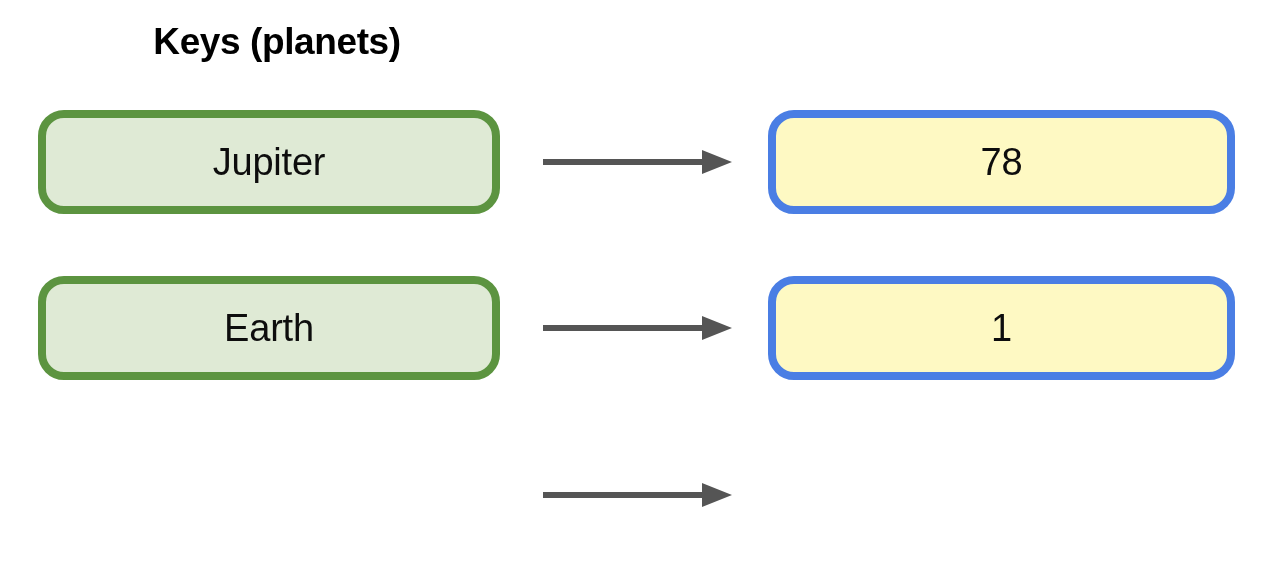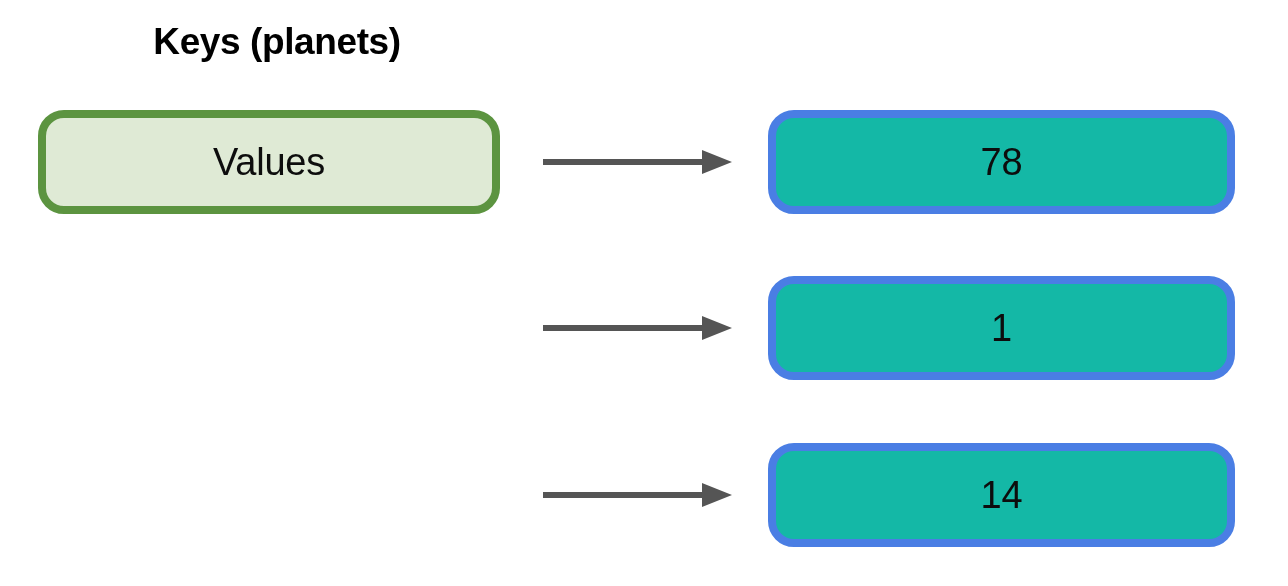--- a/index.html
+++ b/index.html
@@ -73,21 +73,21 @@
   }
 
   
   .value-box {
     position: absolute;
     left: 768px;
     top: 0;
     width: 467px;
     height: 104px;
     box-sizing: border-box;
-    background: #14b8a6;
+    background: #fef9c3;
     border: 8px solid #4a7ee4;
     border-radius: 26px;
     display: flex;
     align-items: center;
     justify-content: center;
   }
   .value-box .label {
     font-size: 38px;
     font-weight: normal;
     color: #0d0d0d;
@@ -109,37 +109,40 @@
 <body>
 
 <div class="diagram">
 
   <div class="col-header keys">Keys (planets)</div>
 
 
   <div class="row r0">
 
     <div class="key-box">
-      <span class="label">Values</span>
+      <span class="label">Jupiter</span>
     </div>
 
     <div class="arrow">
       <svg width="196" height="32" viewBox="0 0 196 32" xmlns="http://www.w3.org/2000/svg">
         <line x1="3" y1="16" x2="166" y2="16" stroke="#555555" stroke-width="6"></line>
         <polygon points="162,4 192,16 162,28" fill="#555555"></polygon>
       </svg>
     </div>
 
     <div class="value-box">
       <span class="label">78</span>
     </div>
   </div>
 
   <div class="row r1">
 
+    <div class="key-box">
+      <span class="label">Earth</span>
+    </div>
 
     <div class="arrow">
       <svg width="196" height="32" viewBox="0 0 196 32" xmlns="http://www.w3.org/2000/svg">
         <line x1="3" y1="16" x2="166" y2="16" stroke="#555555" stroke-width="6"></line>
         <polygon points="162,4 192,16 162,28" fill="#555555"></polygon>
       </svg>
     </div>
 
     <div class="value-box">
       <span class="label">1</span>
@@ -149,18 +152,15 @@
   <div class="row r2">
 
 
     <div class="arrow">
       <svg width="196" height="32" viewBox="0 0 196 32" xmlns="http://www.w3.org/2000/svg">
         <line x1="3" y1="16" x2="166" y2="16" stroke="#555555" stroke-width="6"></line>
         <polygon points="162,4 192,16 162,28" fill="#555555"></polygon>
       </svg>
     </div>
 
-    <div class="value-box">
-      <span class="label">14</span>
-    </div>
   </div>
 
 </div>
 
 </body></html>

